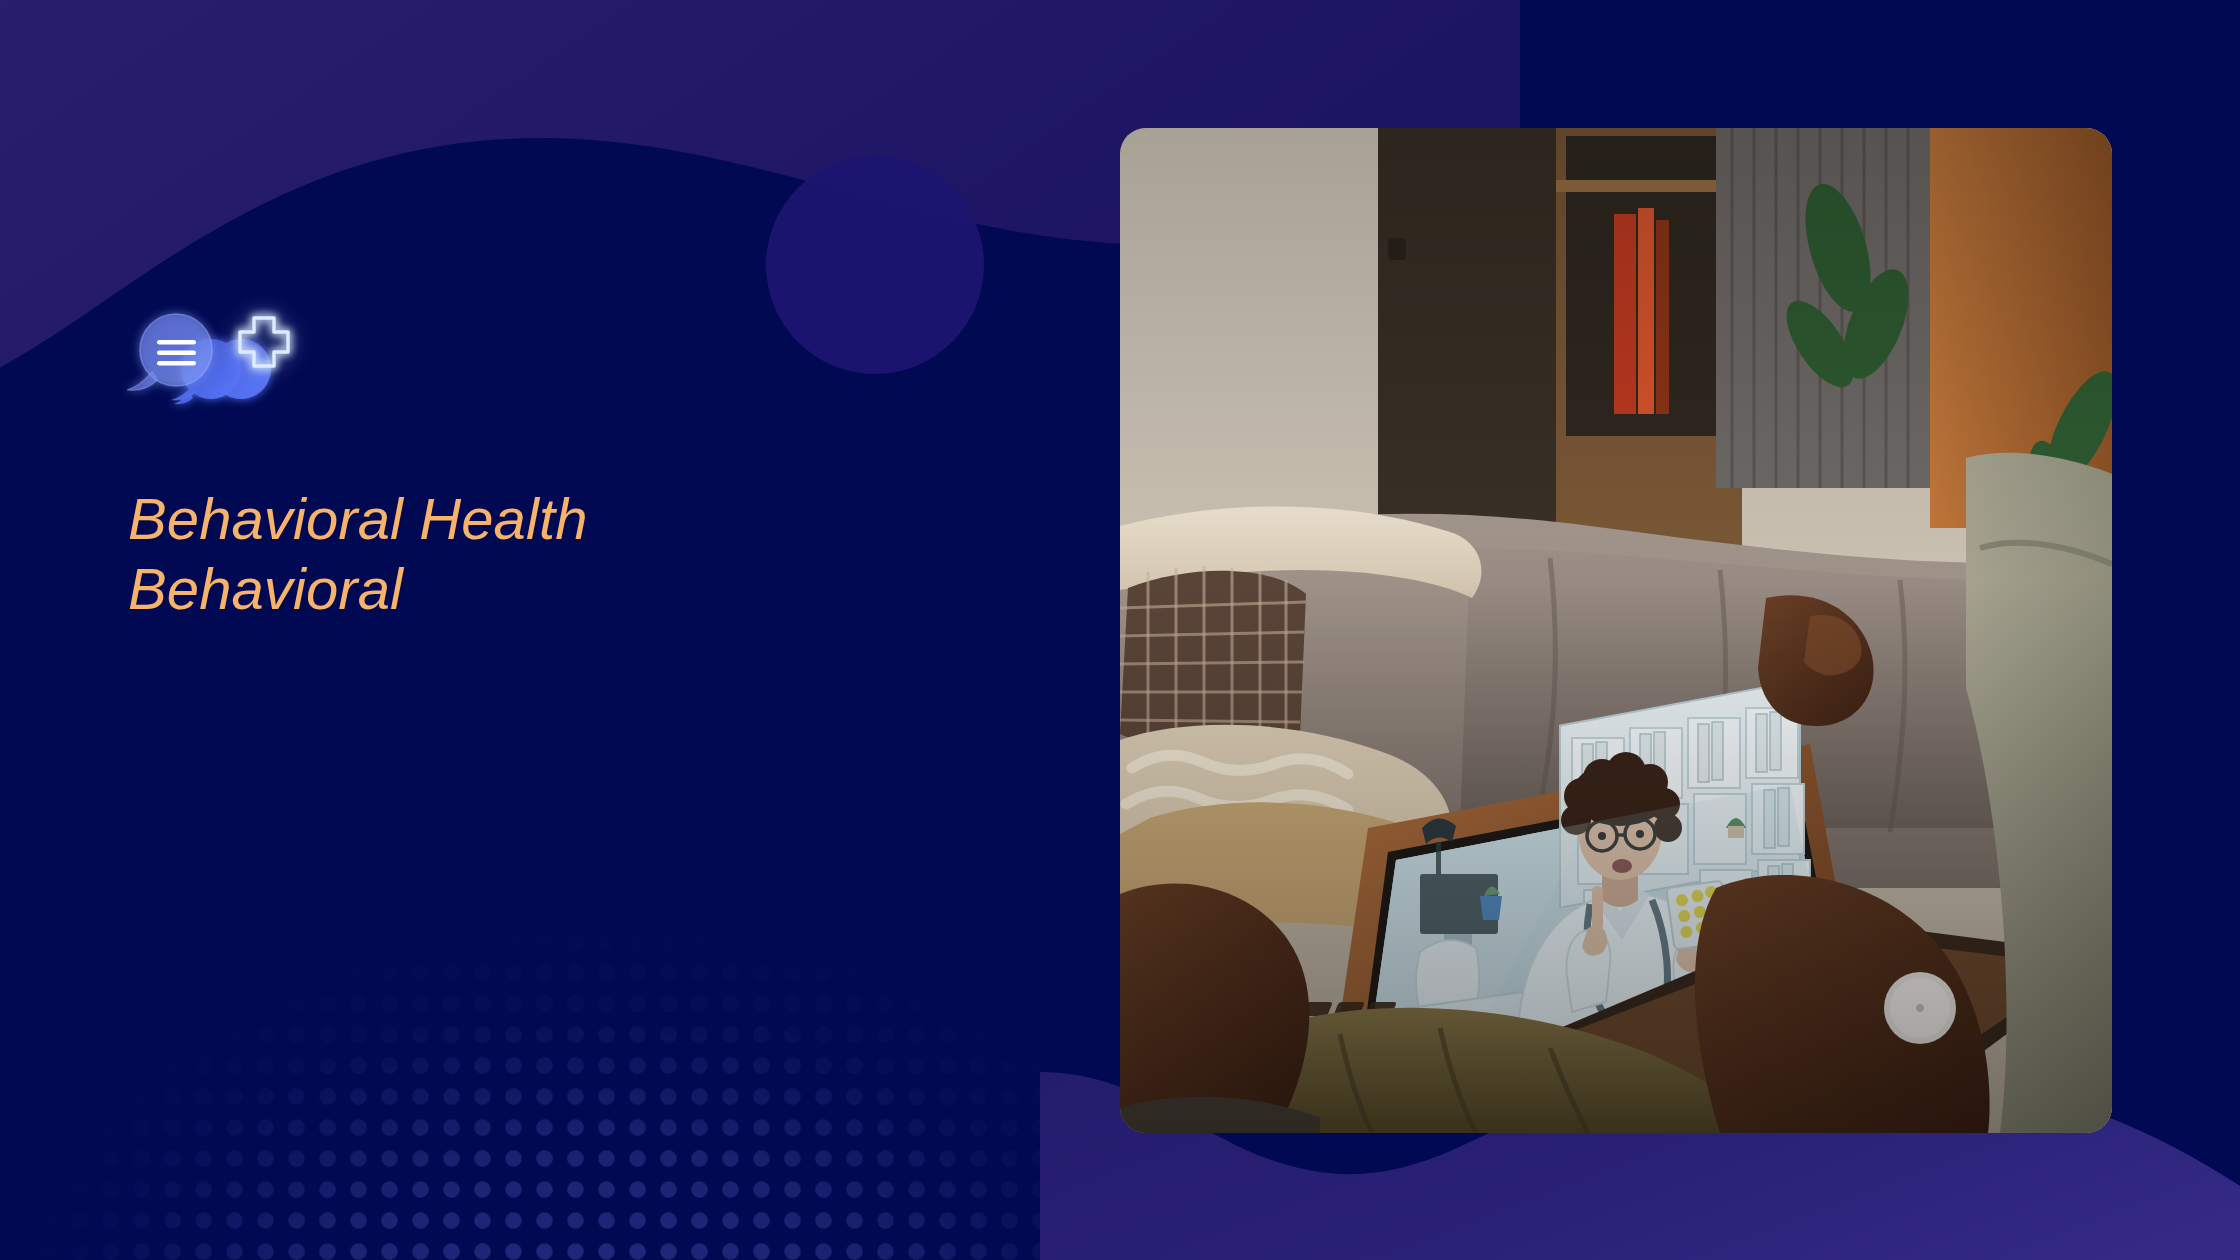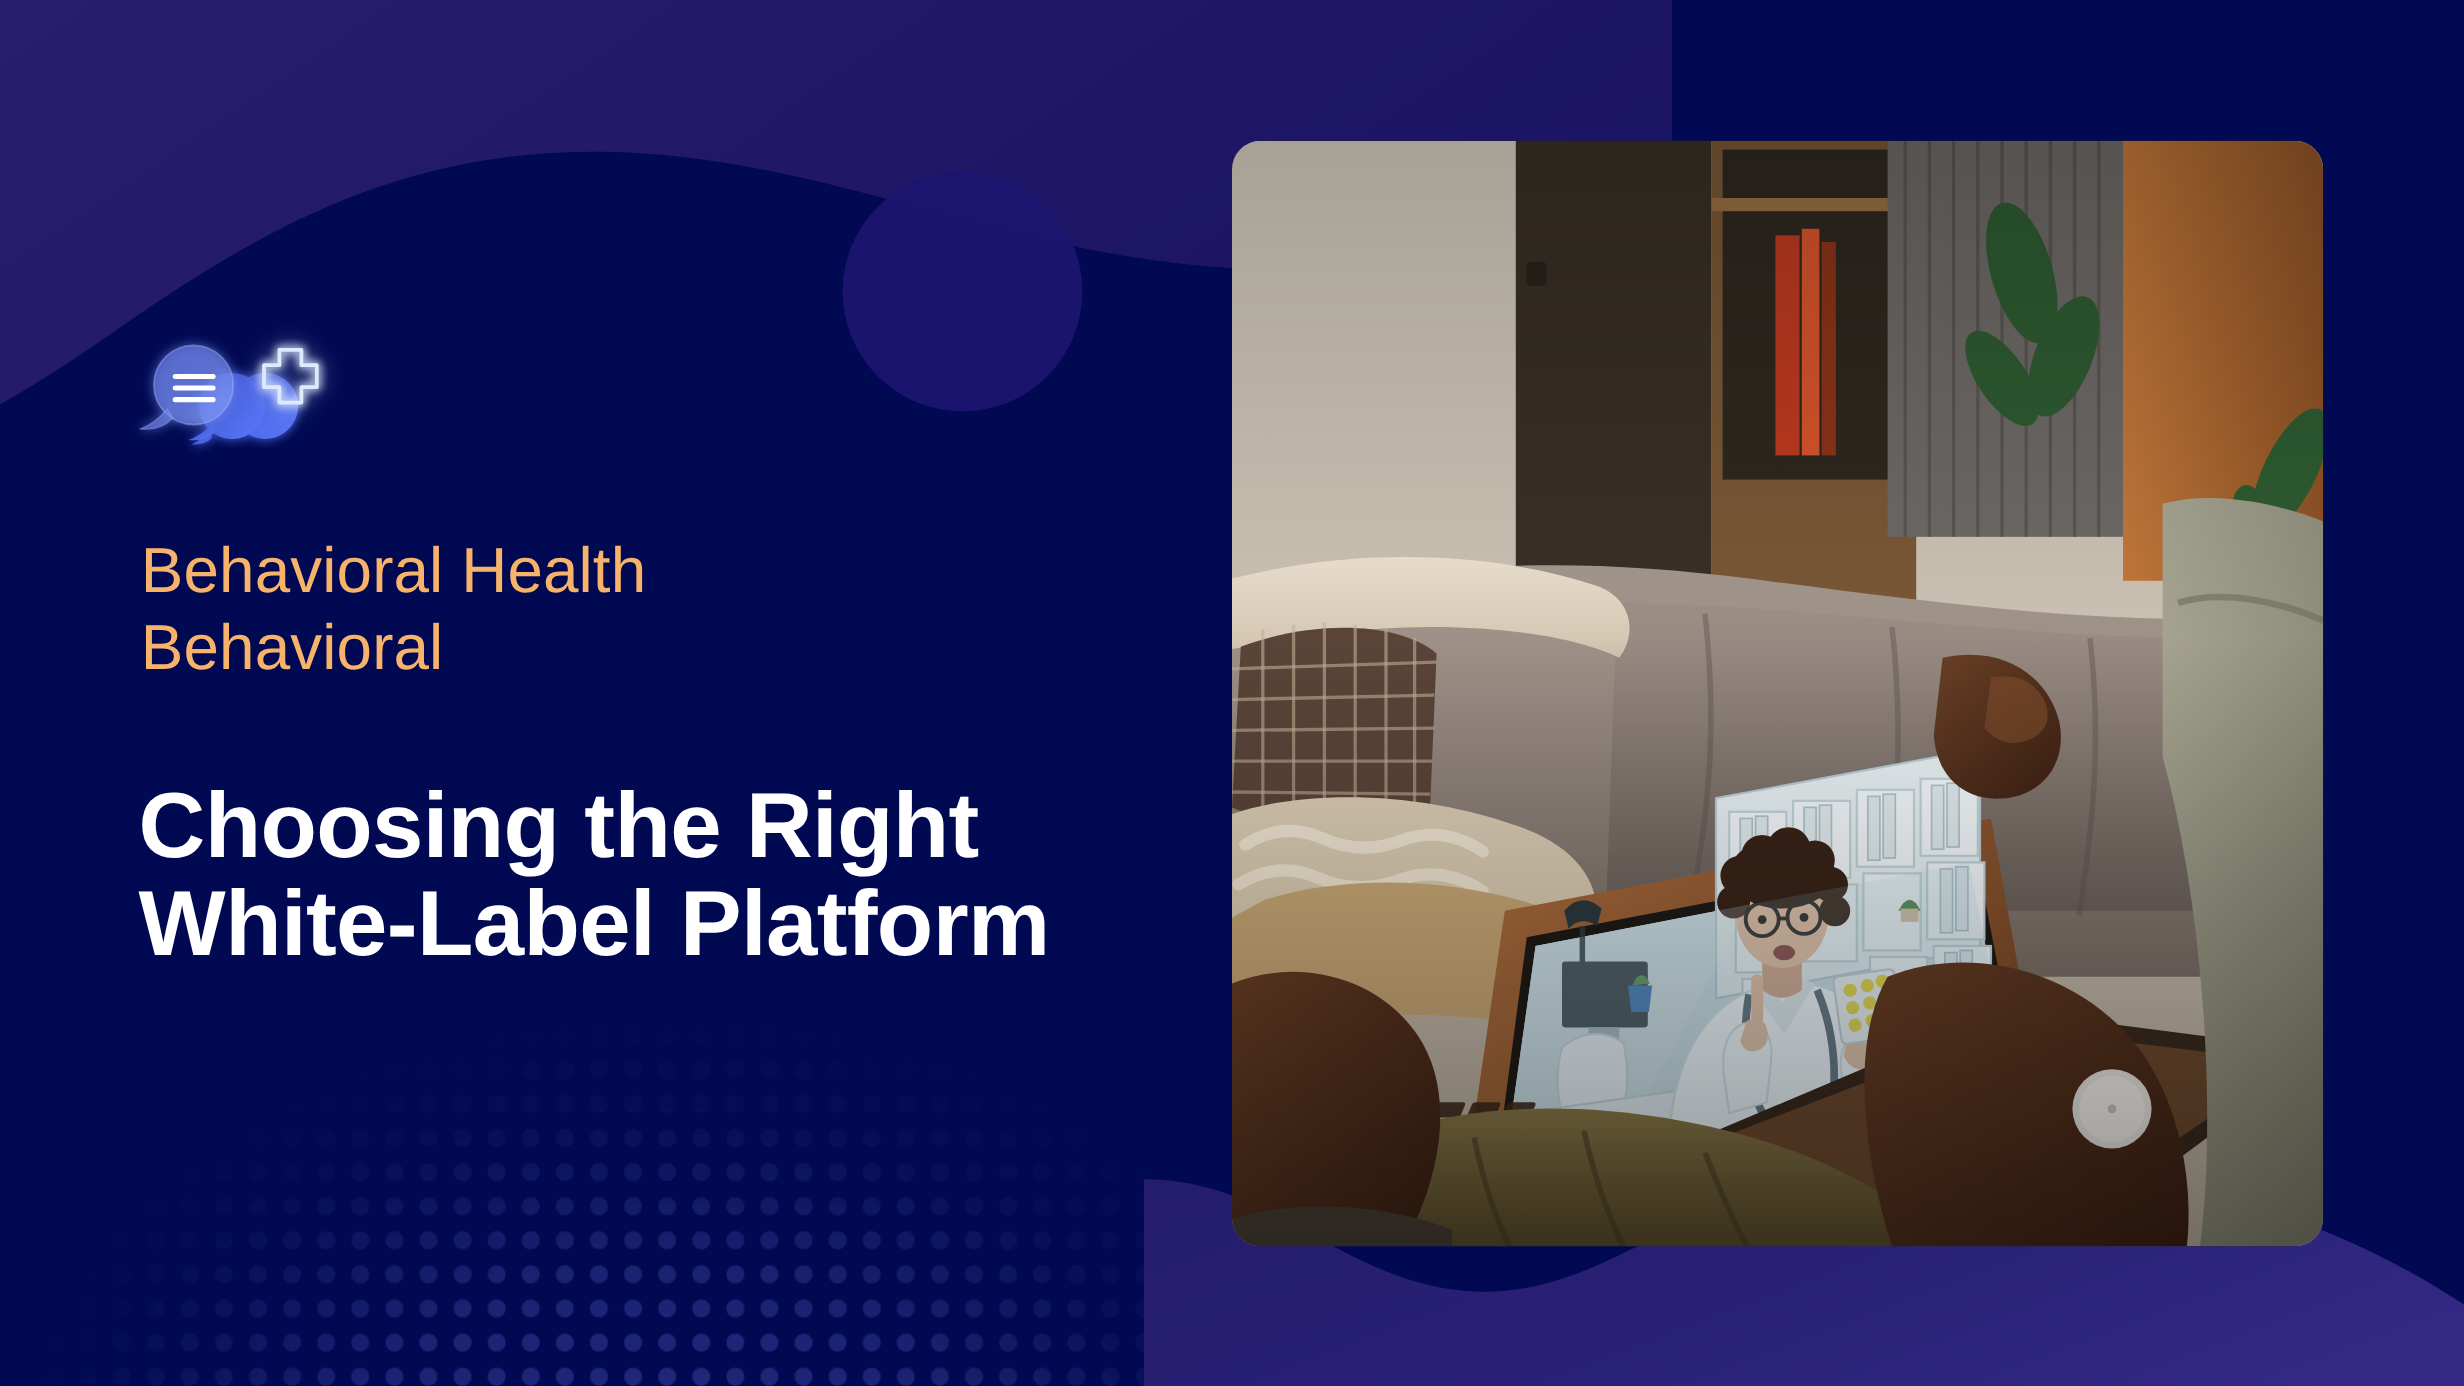--- a/index.html
+++ b/index.html
@@ -56,21 +56,21 @@
       radial-gradient(circle at 50% 50%, rgba(90,95,255,.22) 0, rgba(90,95,255,.22) 34%, rgba(0,0,0,0) 36%);
     background-size:31px 31px;
     -webkit-mask-image:radial-gradient(ellipse 560px 380px at 50% 82%, #000 0%, rgba(0,0,0,.7) 48%, transparent 96%);
             mask-image:radial-gradient(ellipse 560px 380px at 50% 82%, #000 0%, rgba(0,0,0,.7) 48%, transparent 96%);
   }
 
   
   #content {
     position:absolute;
     left:126px; top:0;
-    width:950px; height:1007px;
+    width:950px; height:1007px;font-style:italic;
   }
 
   
   #logo-mark {
     position:absolute;
     left:0; top:306px;
     width:184px; height:112px;
   }
   #logo-mark svg { display:block; width:184px; height:112px; overflow:visible; }
 
@@ -208,24 +208,20 @@
           <path d="M128,12 h20 v14 h14 v20 h-14 v14 h-20 v-14 h-14 v-20 h14 Z" fill="none" stroke="#DCEBFF" stroke-width="3.4" stroke-linejoin="round"></path>
         </g>
       </svg>
     </div>
 
     <div id="eyebrow">
       <span class="l">Behavioral Health</span>
       <span class="l">Behavioral</span>
     </div>
 
-    <h1 id="headline">
-      <span class="l">Choosing the Right</span>
-      <span class="l">White-Label Platform</span>
-    </h1>
   </div>
 
   <div id="photo-panel" aria-label="Person sitting on a couch with a laptop on their lap during a video consultation with a doctor">
     <svg viewBox="0 0 992 1005" preserveAspectRatio="xMidYMid slice">
       <defs>
         <linearGradient id="wallG" x1="0" y1="0" x2="0" y2="1">
           <stop offset="0" stop-color="#D6CEC0"></stop>
             <stop offset="1" stop-color="#BBB09F"></stop>
         </linearGradient>
         <linearGradient id="couchG" x1="0" y1="0" x2="0" y2="1">

